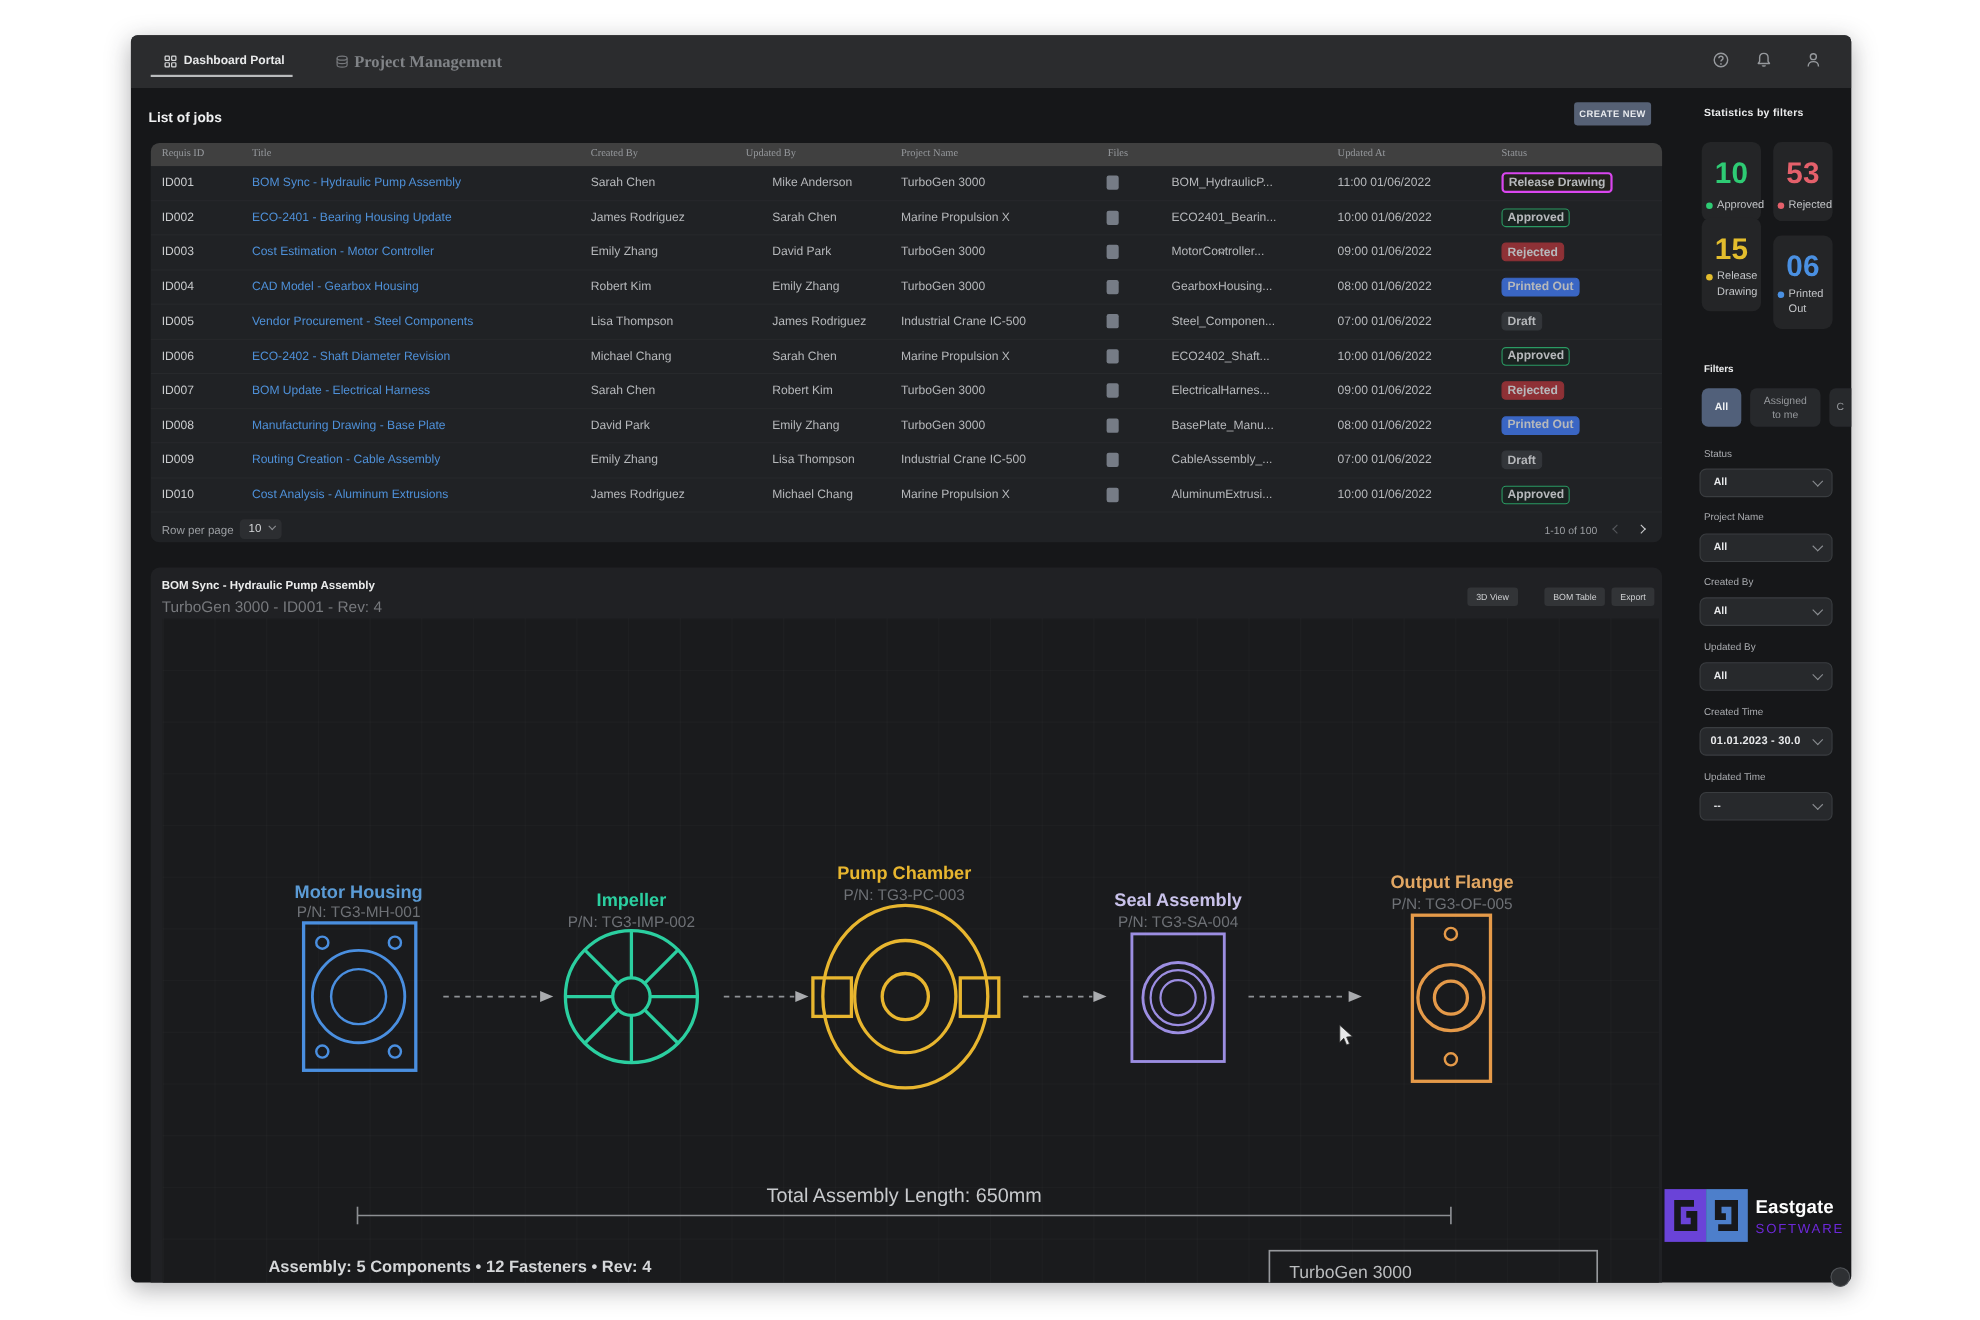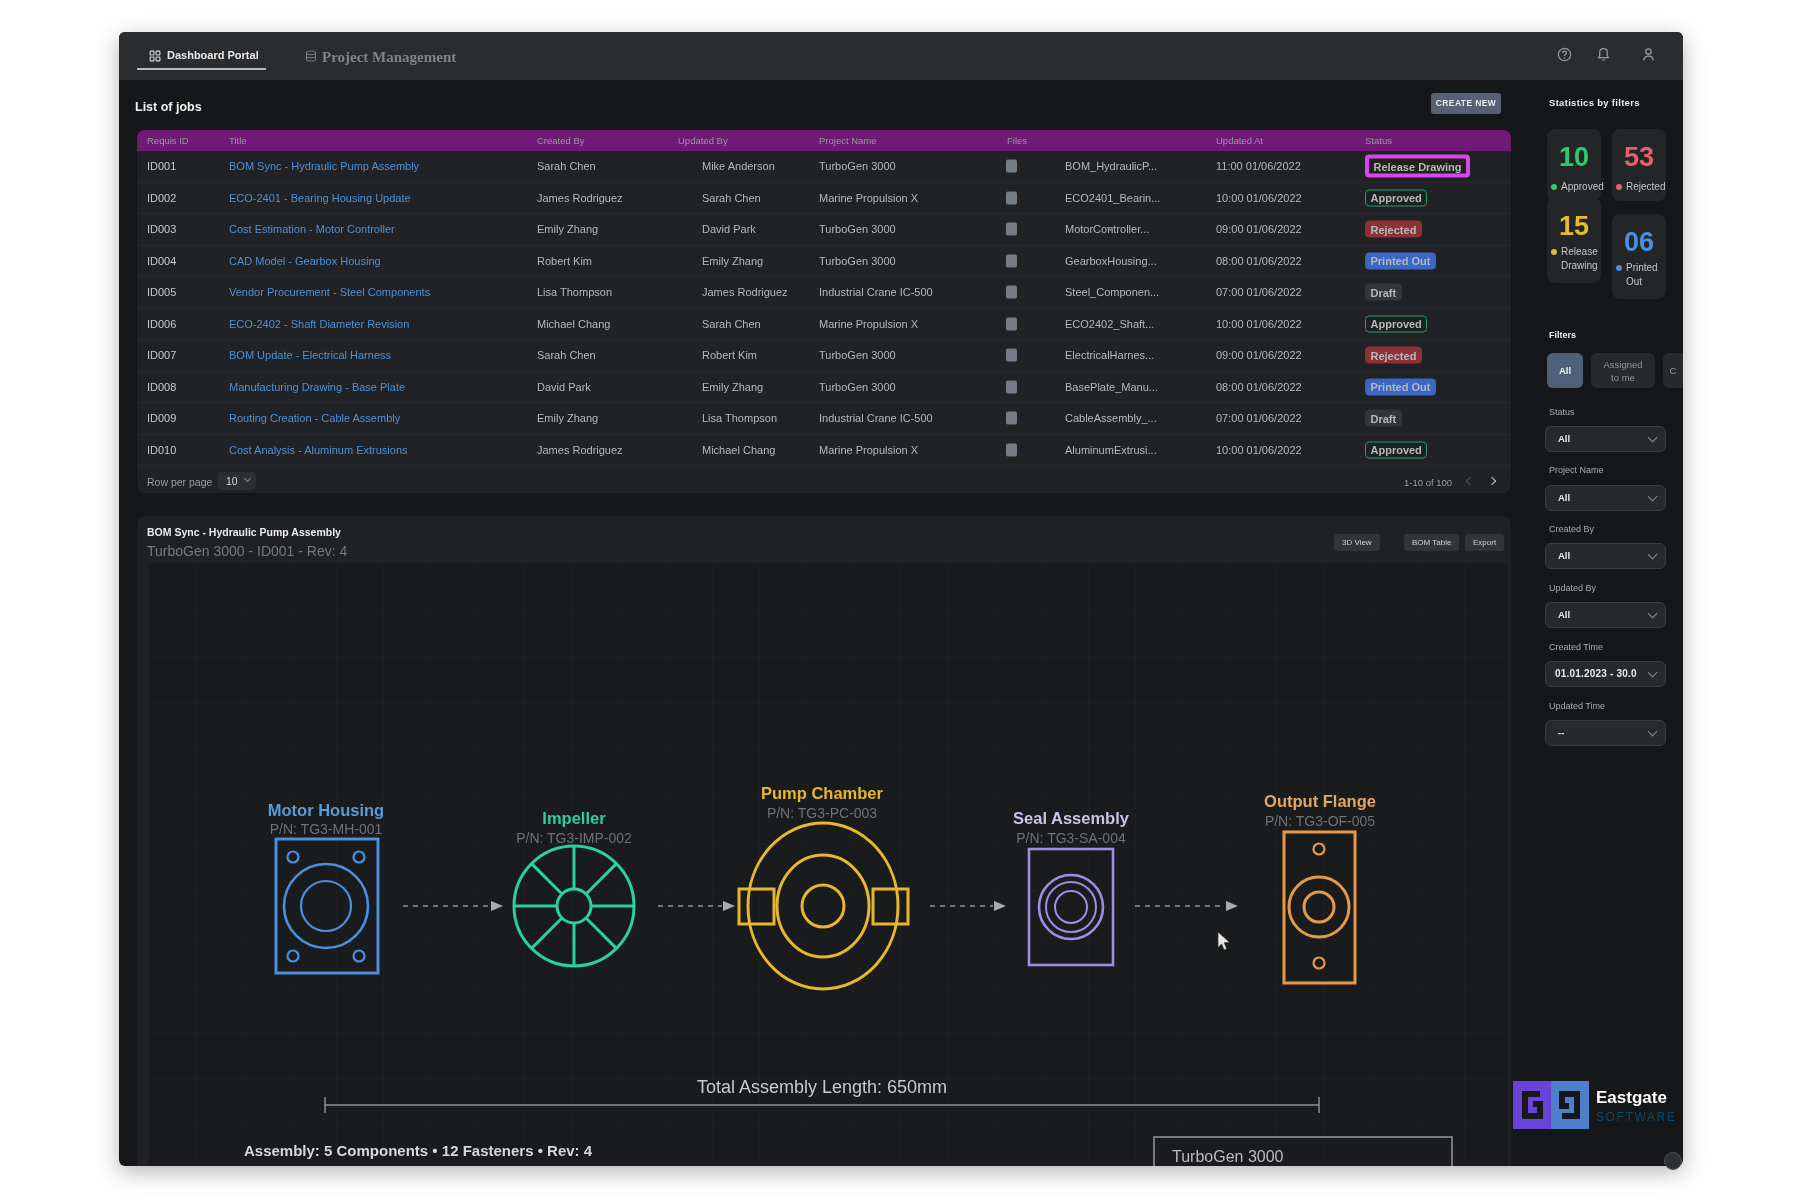--- a/index.html
+++ b/index.html
@@ -11,34 +11,34 @@
 #nav .tab1 { position:absolute; left:48px; top:17px; color:#e8e9ea; font-size:11px; font-weight:bold; }
 #nav .tab2 { position:absolute; left:203px; top:17px; color:#808387; font-size:15px; font-weight:bold;font-family:Liberation Serif, serif; }
 #nav .underline { position:absolute; left:18px; top:36px; width:129px; height:2px; background:#b9bbbd; }
 .navicon { position:absolute; top:17px; width:14px; height:14px; }
 
 
 #listTitle { position:absolute; left:135px; top:100px; color:#f0f1f2; font-size:12.5px; font-weight:bold; }
 #createBtn { position:absolute; left:1431px; top:93px; width:70px; height:21px; background:#566175; border-radius:3px; color:#e8eaee; font-size:8.5px; font-weight:bold; text-align:center; line-height:21px; letter-spacing:0.4px; }
 
 #tablePanel { position:absolute; left:137px; top:130px; width:1374px; height:363px; background:#202225; border-radius:8px; overflow:hidden; }
-#tableHead { position:absolute; left:0; top:0; width:1578px; height:21px; background:#701a75; }
+#tableHead { position:absolute; left:0; top:0; width:1578px; height:21px; background:#404040;font-family:Liberation Serif, serif; }
 #tableHead span { position:absolute; top:5px; font-size:9.5px; color:#96999d; }
 .trow { position:absolute; left:0; width:1374px; height:31.5px; border-bottom:1px solid #27292c; }
 .trow span { position:absolute; top:50%; transform:translateY(-50%); font-size:11px; color:#b6b8bb; white-space:nowrap; }
 .trow .id { left:10px; color:#c9cbcd; }
 .trow .tt { left:92px; color:#4e90d8; }
 .trow .c1 { left:400px; }
 .trow .c2 { left:541px;margin-left:24px; }
 .trow .c3 { left:682px; }
 .trow .fi { left:928px; }
 .trow .da { left:1079px; }
 .ficon { position:absolute; left:869px; top:50%; transform:translateY(-50%); width:11px; height:13px; background:#767c86; border-radius:2px; }
 .badge { position:absolute; left:1228px; top:50%; transform:translateY(-50%); font-size:7.5px; font-weight:bold; padding:1.5px 4.5px; border-radius:4px; white-space:nowrap; }
-.bg-rd { border:4px solid #d946ef; color:#dca82c; background:rgba(40,32,10,0.3); }
+.bg-rd { border:2px solid #d946ef; color:#dca82c; background:rgba(40,32,10,0.3); }
 .bg-ap { border:1px solid #2a9a63; color:#40ca85; background:rgba(12,40,26,0.3); }
 .bg-rj { background:#8e3136; color:#eb8a90; border:1px solid #8e3136; }
 .bg-po { background:#3a66c4; color:#cfdcf5; border:1px solid #3a66c4; }
 .bg-dr { background:#33363a; color:#9fa2a6; border:1px solid #33363a; }
 #tableFoot { position:absolute; left:0; top:341px; width:1374px; height:22px; font-size:10.5px; color:#9b9ea2; }
 
 
 #sbTitle { position:absolute; left:1549px; top:97px; color:#ecedee; font-size:9.5px; font-weight:bold; letter-spacing:0.3px; }
 .scard { position:absolute; width:54px; height:72px; background:#242527; border-radius:8px; }
 .scard .num { position:absolute; width:100%; text-align:center; top:13px; font-size:27px; font-weight:bold; }
@@ -55,21 +55,21 @@
 #bomTitle { position:absolute; left:10px; top:10px; color:#eceded; font-size:10.5px; font-weight:bold; }
 #bomSub { position:absolute; left:10px; top:27px; color:#77797d; font-size:14px; }
 .bbtn { position:absolute; top:18px; height:17px; background:#323437; border-radius:3px; color:#cfd1d3; font-size:8px; text-align:center; line-height:17px; padding:0 8px; }
 #canvas { position:absolute; left:11px; top:46px; width:1360px; height:604px; background:#1a1b1d;
   background-image:linear-gradient(rgba(255,255,255,0.018) 1px, transparent 1px), linear-gradient(90deg, rgba(255,255,255,0.018) 1px, transparent 1px);
   background-size:47px 47px; }
 
 
 #logo { position:absolute; left:1513px; top:1081px; }
 #logoTxt1 { position:absolute; left:1596px; top:1088px; color:#fdfdfd; font-size:17px; font-weight:bold; }
-#logoTxt2 { position:absolute; left:1596px; top:1110px; color:#0c4a6e; font-size:12px; letter-spacing:1.6px; }
+#logoTxt2 { position:absolute; left:1596px; top:1110px; color:#6d28d9; font-size:12px; letter-spacing:1.6px; }
 </style>
 </head>
 <body>
 <div id="app">
   <div id="nav">
     <svg class="navicon" style="left:29px" viewBox="0 0 20 20">
         <g fill="none" stroke="#d8d9db" stroke-width="1.6">
           <rect x="3" y="3" width="5.5" height="5.5" rx="1"></rect>
           <rect x="11.5" y="3" width="5.5" height="5.5" rx="1"></rect>
           <rect x="3" y="11.5" width="5.5" height="5.5" rx="1"></rect>

